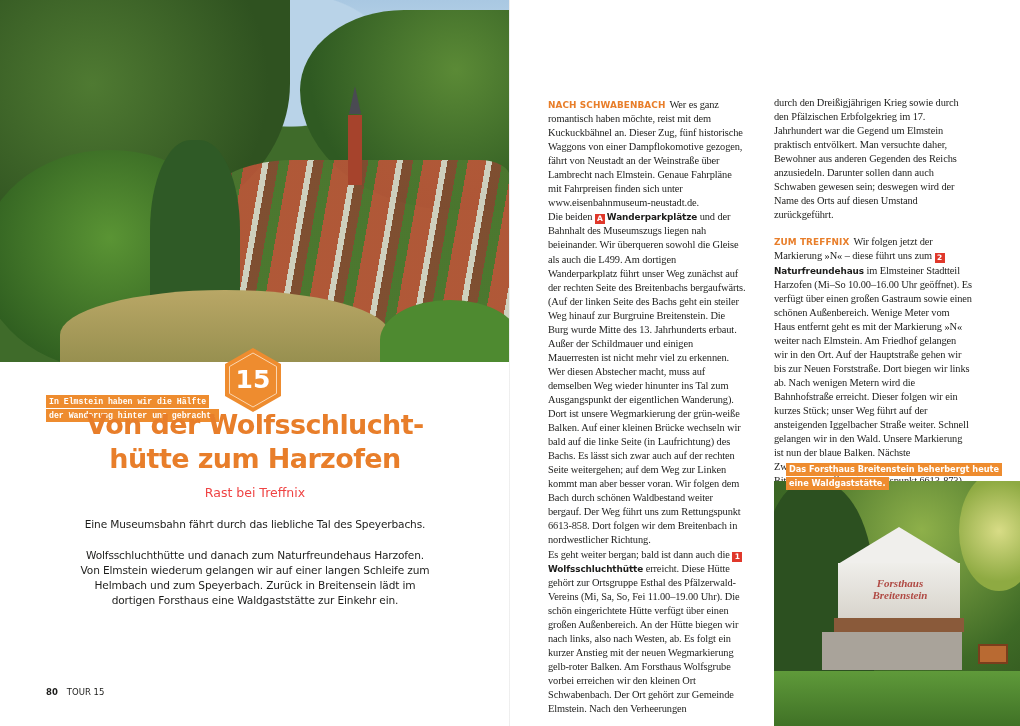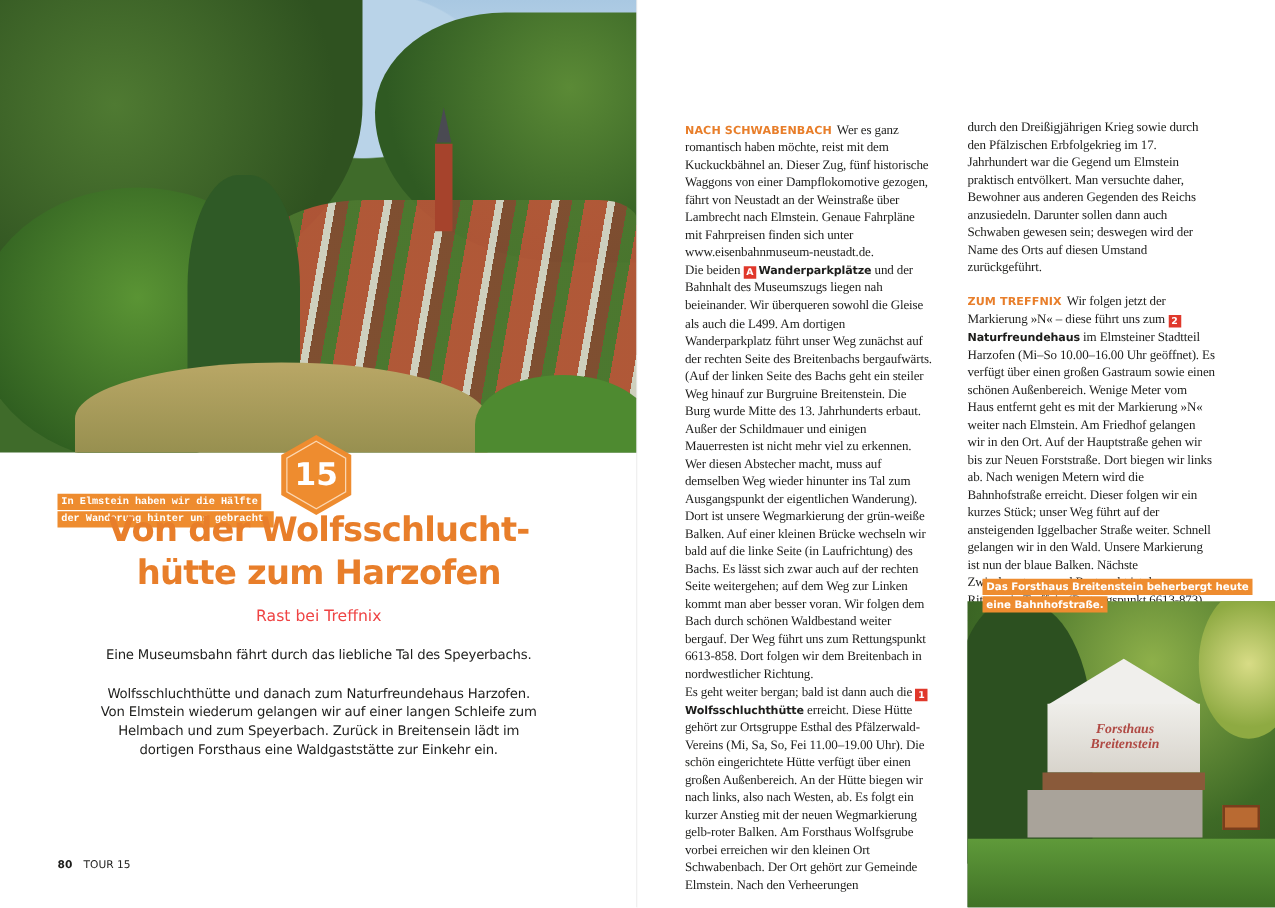--- a/index.html
+++ b/index.html
@@ -170,14 +170,14 @@
     <span>Breitenstein</span>
   </div>
   <div class="roof-lower"></div>
   <div class="base-wall"></div>
   <div class="signboard"></div>
   <div class="ground"></div>
 </div>
 
 <div class="caption-right">
   <span>Das Forsthaus Breitenstein beherbergt heute</span><br>
-  <span>eine Bahnhofstraße.</span>
+  <span>eine Waldgaststätte.</span>
 </div>
 
 </body></html>

